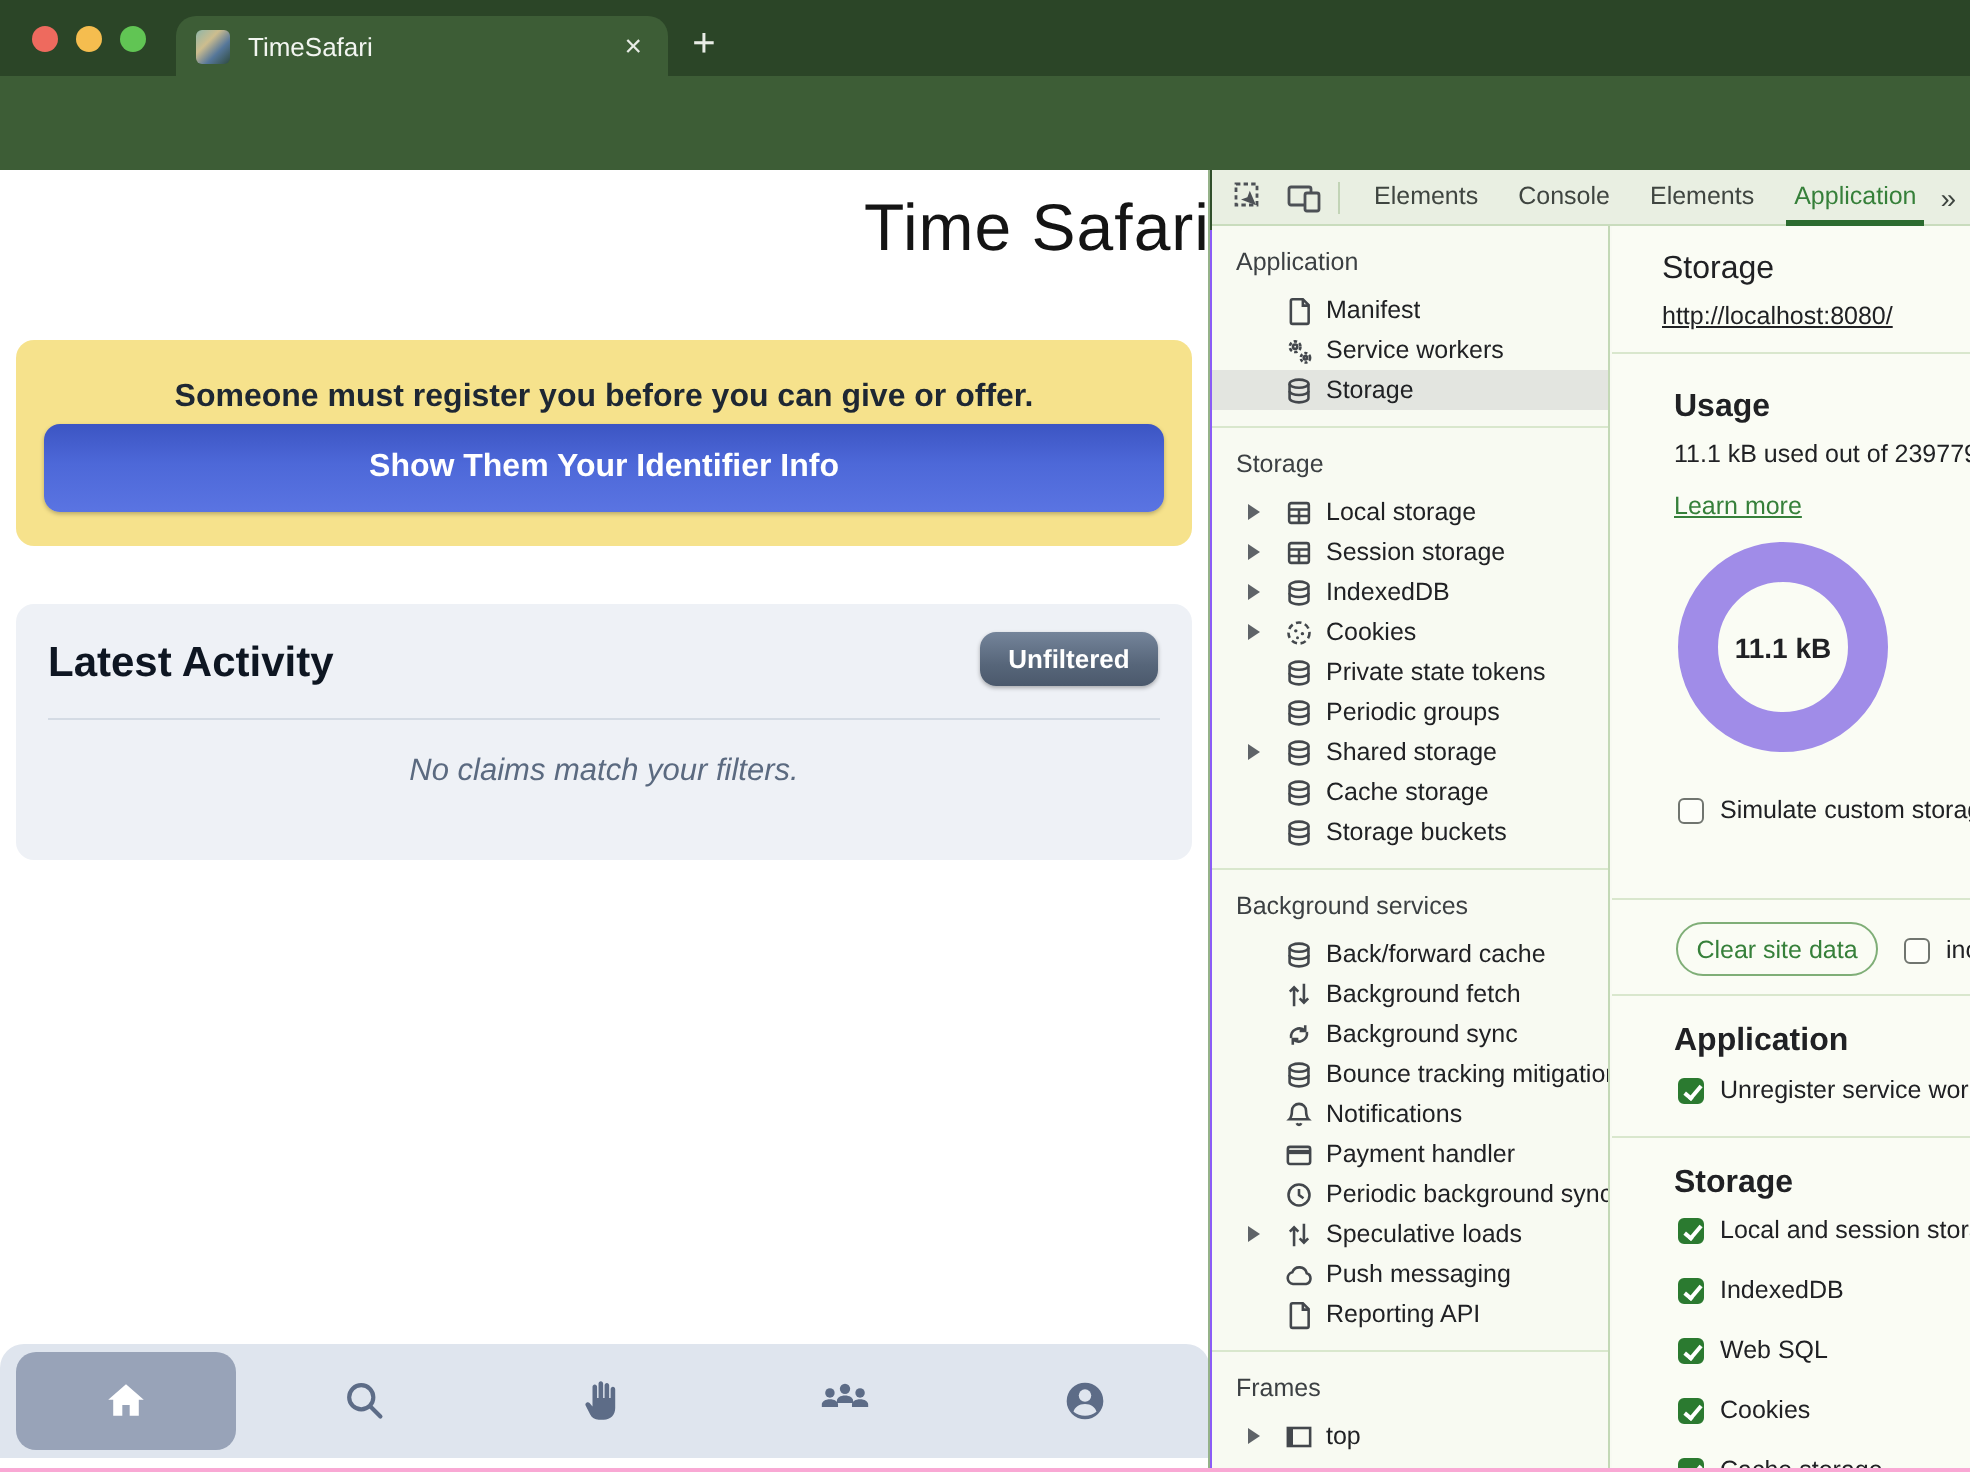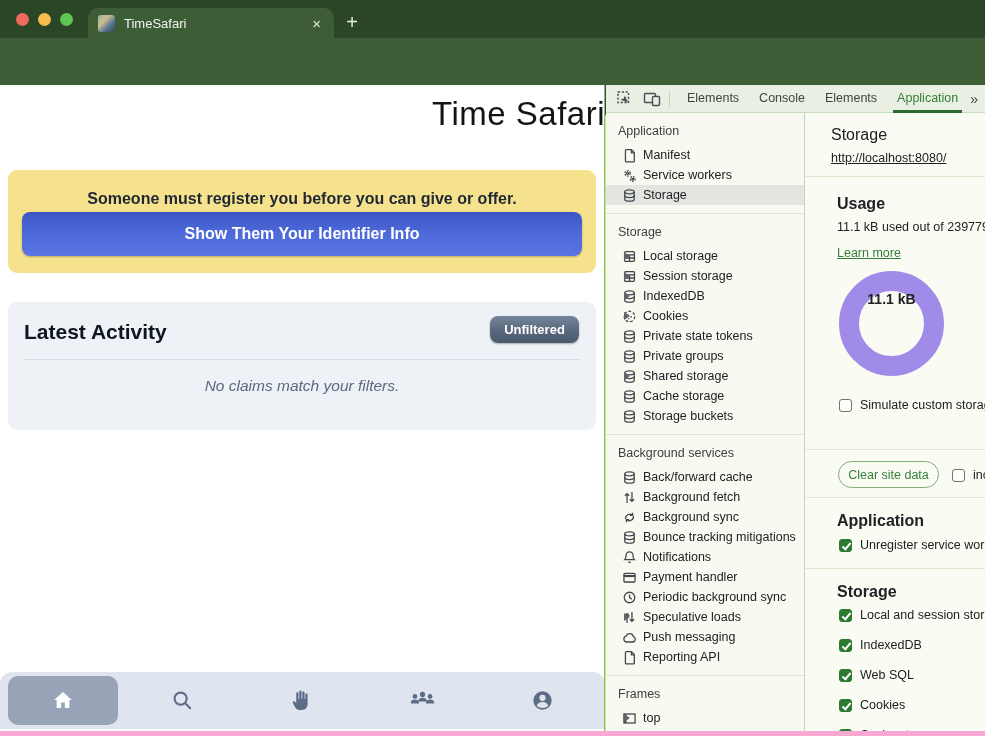--- a/index.html
+++ b/index.html
@@ -1,17 +1,17 @@
 <!DOCTYPE html>
 <html><head>
 <meta charset="utf-8">
 <style>
   * { margin:0; padding:0; box-sizing:border-box; }
   body { font-family:"Liberation Sans", sans-serif; background:#fff; }
-  .screen { position:relative; width:985px; height:736px; overflow:hidden; background:#bef264; border-bottom:5px solid #f9a8d4; }
+  .screen { position:relative; width:985px; height:736px; overflow:hidden; background:#8b5cf6; border-bottom:2px solid #f9a8d4; }
 
   
   .tabstrip { position:absolute; left:0; top:0; width:985px; height:38px; background:#2b4527; }
   .traffic { position:absolute; top:13px; width:13px; height:13px; border-radius:50%; }
   .tab { position:absolute; left:88px; top:8px; width:246px; height:30px; background:#3d5d36; border-radius:10px 10px 0 0; display:flex; align-items:center; padding:0 10px; }
   .favicon { width:17px; height:17px; border-radius:3px; background:linear-gradient(135deg,#8fb6a8 0%,#cdbd8e 35%,#56779a 65%,#2e4a3e 100%); flex:0 0 auto; }
   .tab-title { color:#f2f5f0; font-size:13px; margin-left:9px; flex:1; white-space:nowrap; overflow:hidden; }
   .tab-close { color:#e8ece6; font-size:15px; line-height:15px; padding:0 3px; cursor:default; }
   .newtab { position:absolute; left:338px; top:8px; color:#e8ece6; font-size:20px; font-weight:300; line-height:28px; width:28px; text-align:center; }
 
@@ -49,34 +49,34 @@
   .dt-sep { width:1px; height:16px; background:#c2d4b6; margin:0 7px; }
   .dt-tab { height:28px; line-height:26px; padding:0 10px; font-size:12.5px; color:#3f4540; position:relative; white-space:nowrap;text-align:center; }
   .dt-tab.selected { color:#36803a; }
   .dt-tab.selected::after { content:""; position:absolute; left:6px; right:6px; bottom:0; height:2.5px; background:#2c6b2f; }
   .dt-more { font-size:14px; color:#3f4540; margin-left:2px; }
 
   .dt-sidebar { position:absolute; left:0; top:28px; width:199px; height:623px; background:#f8faf2; border-right:1px solid #c3d8b6; overflow:hidden; }
   .dt-section { padding:8px 0; border-bottom:1px solid #d9e7cd; }
   .dt-section:last-child { border-bottom:none; }
   .dt-sec-header { height:20px; line-height:20px; padding-left:12px; font-size:12.5px; color:#3c4043; margin-bottom:4px; white-space:nowrap; }
-  .dt-row { height:20px; display:flex; align-items:center; padding-left:4px; font-size:12.5px; color:#202124; white-space:nowrap; position:relative; }
+  .dt-row { height:20px; display:flex; align-items:center; padding-left:24px; font-size:12.5px; color:#202124; white-space:nowrap; position:relative; }
   .dt-row.selected { background:#e3e5e0; }
   .dt-tri { width:0; height:0; border-left:6px solid #5f6368; border-top:4px solid transparent; border-bottom:4px solid transparent; position:absolute; left:18px; }
   .dt-ico { width:15px; height:15px; margin-left:12px; margin-right:6px; flex:0 0 auto; color:#43474c; }
   .dt-row .label { overflow:hidden; }
 
   .dt-panel { position:absolute; left:200px; top:28px; width:179px; height:623px; background:#fafcf4; overflow:hidden; }
   .p-title { position:absolute; left:25px; top:13px; font-size:16px; color:#202124; }
   .p-origin { position:absolute; left:25px; top:38px; font-size:12.5px; color:#202124; white-space:nowrap;text-decoration:underline; }
   .p-div { position:absolute; left:0; width:179px; height:1px; background:#d9e7cd; }
   .p-h { position:absolute; left:31px; font-size:16px; font-weight:700; color:#202124; white-space:nowrap; }
   .p-text { position:absolute; left:31px; font-size:12.5px; color:#202124; white-space:nowrap; }
   .p-link { position:absolute; left:31px; font-size:12.5px; color:#36803a; text-decoration:underline; white-space:nowrap; }
-  .donut { position:absolute; left:33px; top:158px; width:105px; height:105px; border:20px solid #a08ce8; border-radius:50%; display:flex; justify-content:center; }
+  .donut { position:absolute; left:33px; top:158px; width:105px; height:105px; border:20px solid #a08ce8; border-radius:50%; display:flex; align-items:center; justify-content:center; }
   .donut-label { font-size:14px; font-weight:700; color:#202124; white-space:nowrap; }
   .cb-row { position:absolute; display:flex; align-items:center; white-space:nowrap; font-size:12.5px; color:#202124; }
   .cb { width:13px; height:13px; border:1px solid #70756f; border-radius:3px; background:#fdfef9; margin-right:8px; flex:0 0 auto; position:relative; }
   .cb.checked { background:#2b7a30; border-color:#2b7a30; }
   .cb.checked::after { content:""; position:absolute; left:4px; top:1px; width:3px; height:7px; border:solid #fff; border-width:0 2px 2px 0; transform:rotate(40deg); }
   .clear-btn { position:absolute; left:32px; top:348px; width:101px; height:27px; border:1px solid #7fae77; border-radius:14px; background:transparent; color:#36803a; font-size:12.5px; font-family:"Liberation Sans",sans-serif; }
 </style>
 </head>
 <body>
 
@@ -268,21 +268,21 @@
               <path d="M2.6 7c0 1 2 1.9 4.4 1.9S11.4 8 11.4 7" fill="none" stroke="currentColor" stroke-width="1.2"></path>
             </svg>
             <span class="label">Private state tokens</span>
           </div>
           <div class="dt-row">
             <svg class="dt-ico" viewBox="0 0 14 14">
               <ellipse cx="7" cy="3.6" rx="4.4" ry="1.9" fill="none" stroke="currentColor" stroke-width="1.2"></ellipse>
               <path d="M2.6 3.6v6.8c0 1 2 1.9 4.4 1.9s4.4-.9 4.4-1.9V3.6" fill="none" stroke="currentColor" stroke-width="1.2"></path>
               <path d="M2.6 7c0 1 2 1.9 4.4 1.9S11.4 8 11.4 7" fill="none" stroke="currentColor" stroke-width="1.2"></path>
             </svg>
-            <span class="label">Private groups</span>
+            <span class="label">Periodic groups</span>
           </div>
           <div class="dt-row">
             <span class="dt-tri"></span>
             <svg class="dt-ico" viewBox="0 0 14 14">
               <ellipse cx="7" cy="3.6" rx="4.4" ry="1.9" fill="none" stroke="currentColor" stroke-width="1.2"></ellipse>
               <path d="M2.6 3.6v6.8c0 1 2 1.9 4.4 1.9s4.4-.9 4.4-1.9V3.6" fill="none" stroke="currentColor" stroke-width="1.2"></path>
               <path d="M2.6 7c0 1 2 1.9 4.4 1.9S11.4 8 11.4 7" fill="none" stroke="currentColor" stroke-width="1.2"></path>
             </svg>
             <span class="label">Shared storage</span>
           </div>

